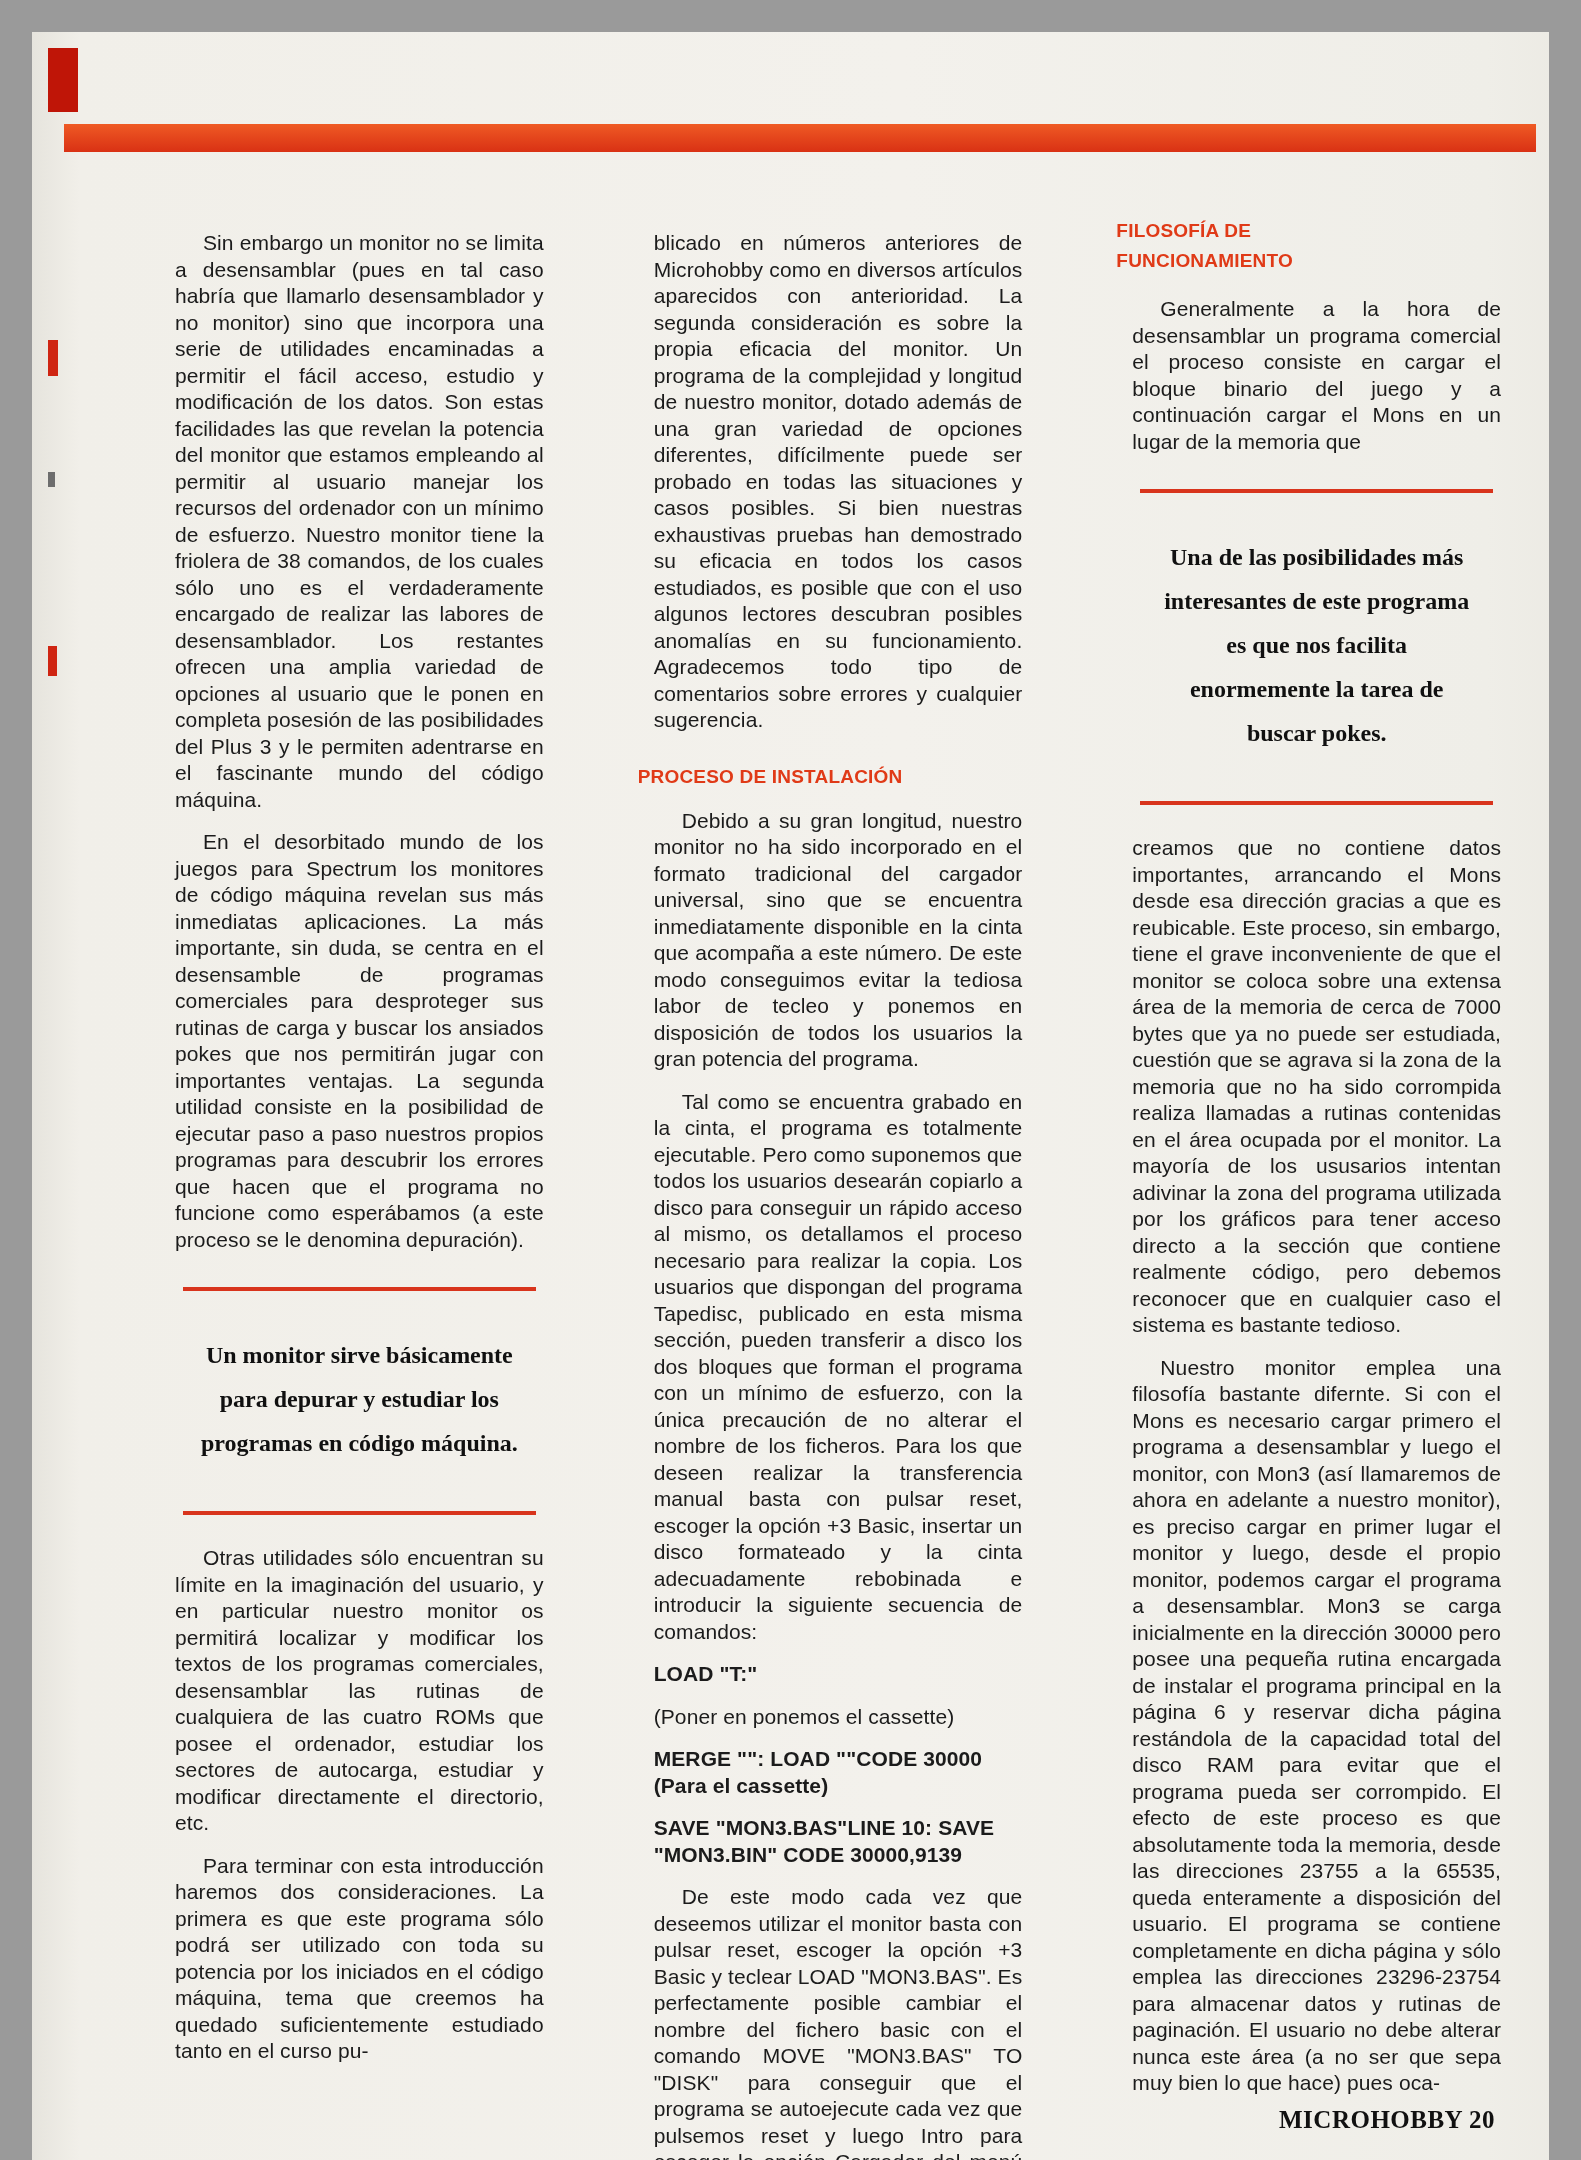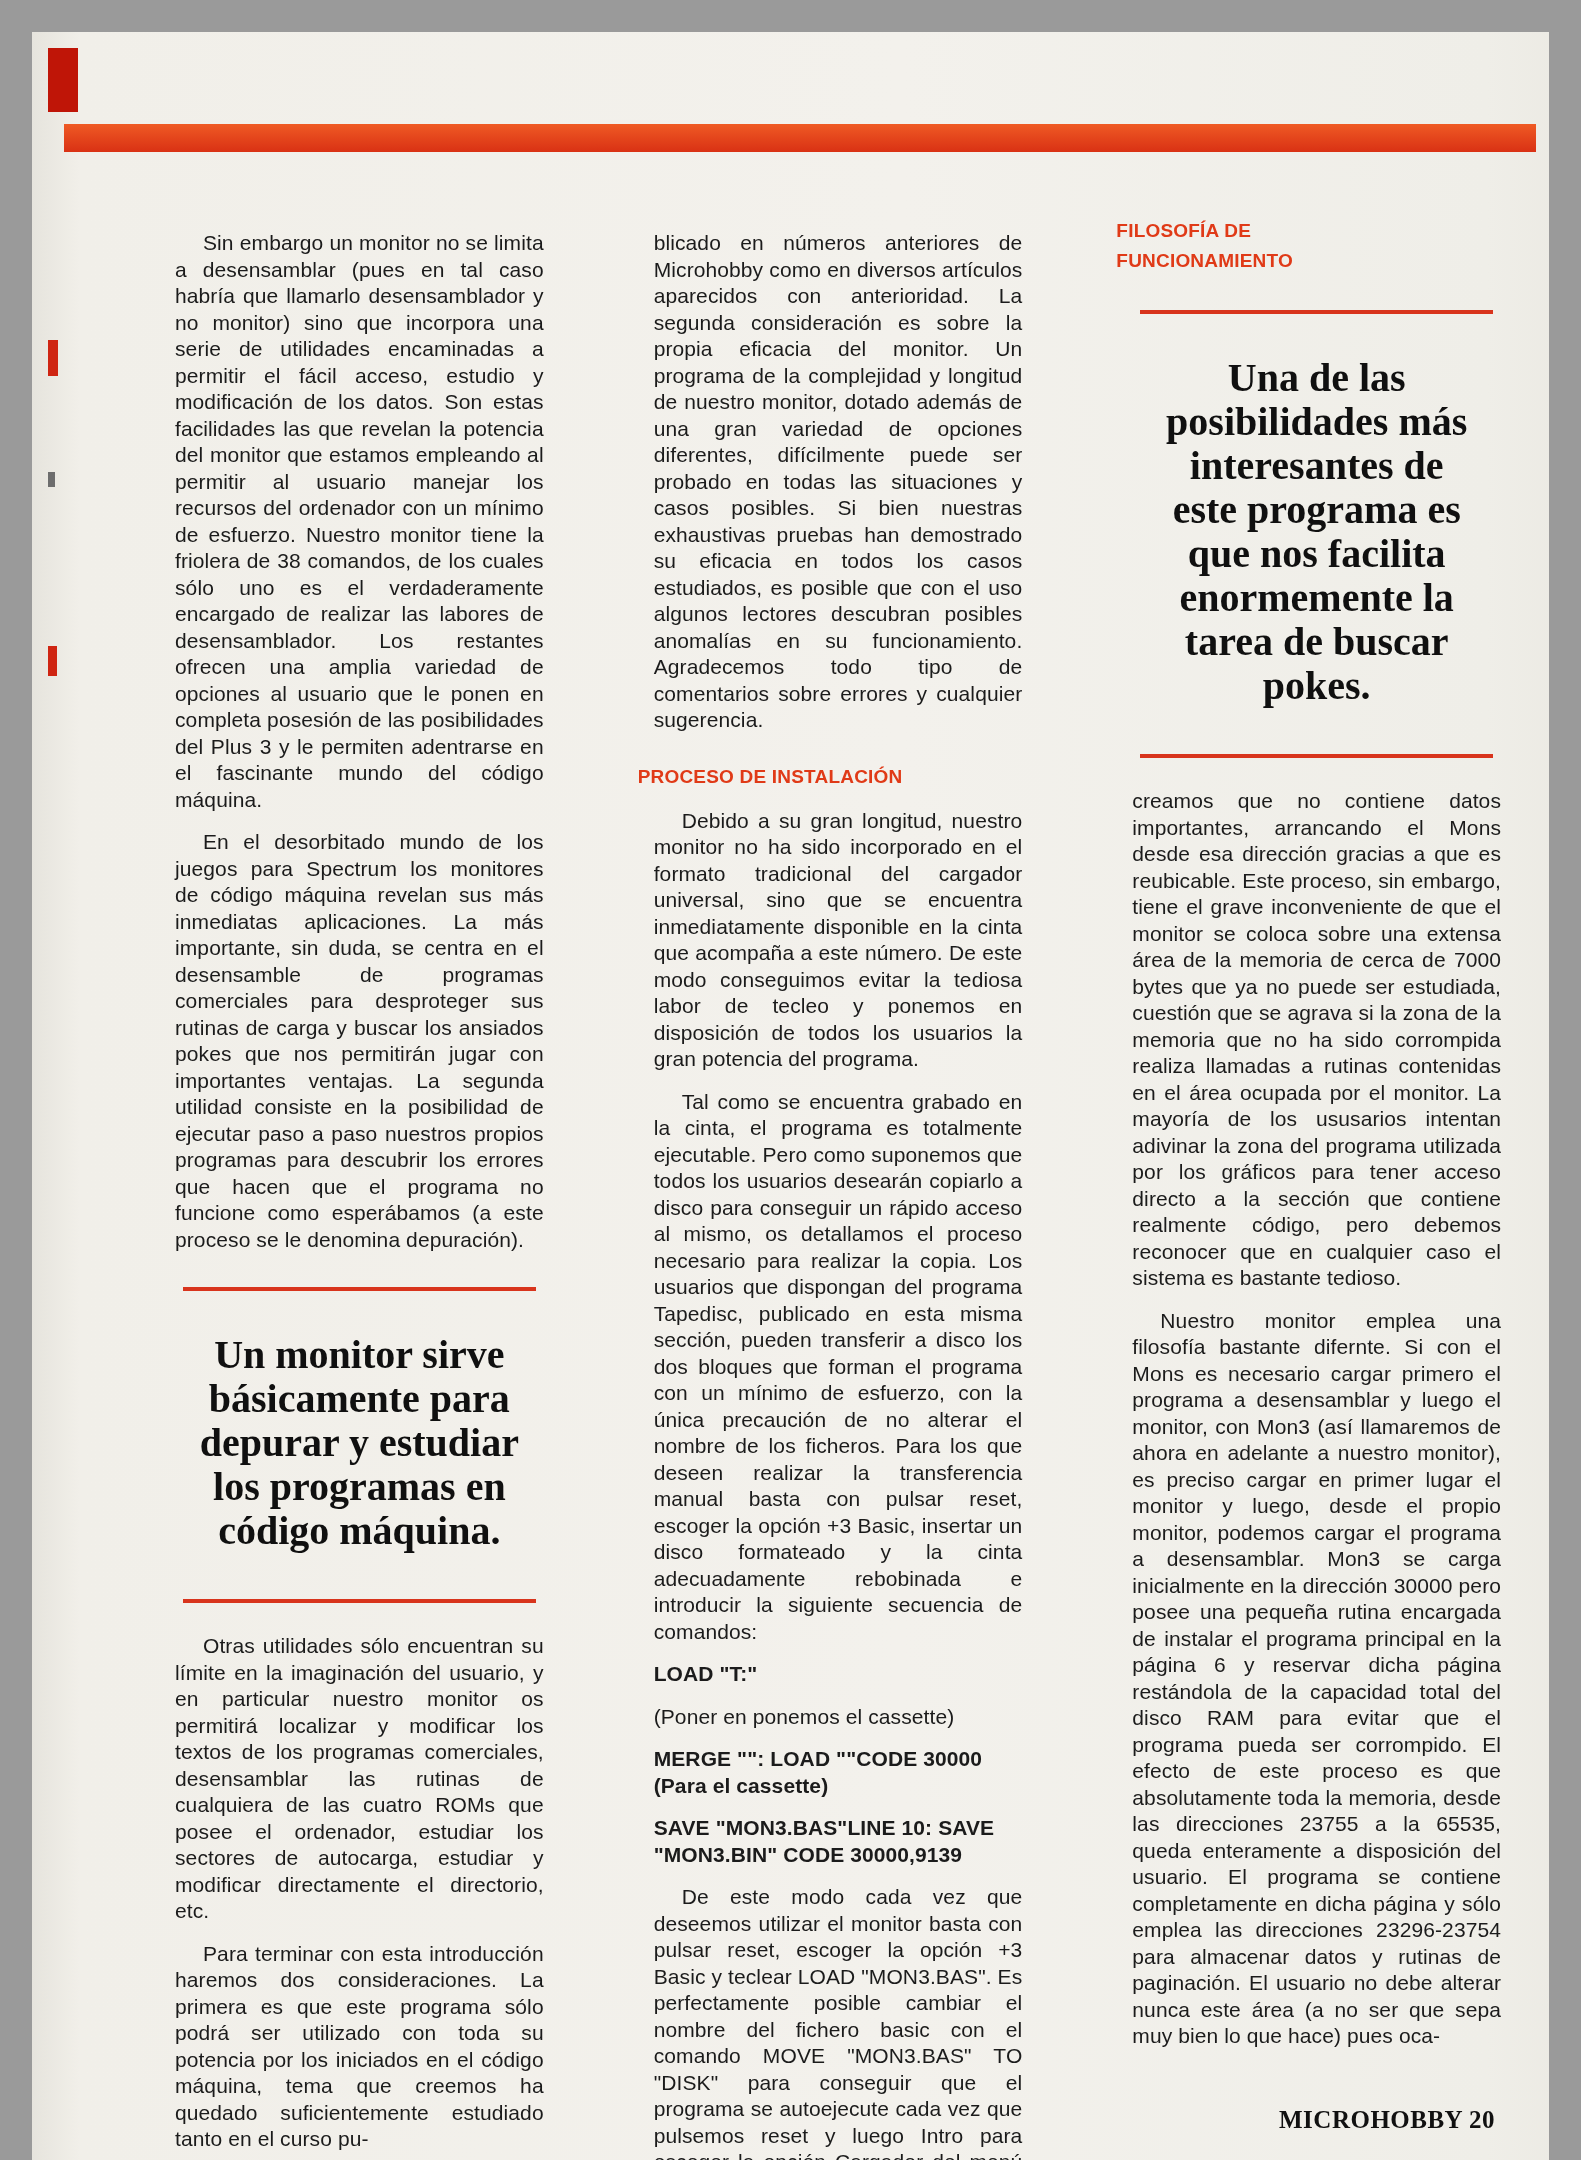--- a/index.html
+++ b/index.html
@@ -63,21 +63,21 @@
 
     .pullquote { margin: 34px 8px 30px; }
     .pullquote .rule {
       border: 0;
       border-top: 4px solid #d8341c;
       height: 0;
     }
     .pullquote .quote-text {
       font-family: "Liberation Serif", serif;
       font-weight: bold;
-      font-size: 40px;
+      font-size: 24px;
       line-height: 44px;
       text-align: center;
       text-indent: 0;
       color: #101010;
       padding: 26px 14px 30px;
     }
 
     p.cmd {
       font-size: 21px;
       line-height: 26.5px;
@@ -129,20 +129,21 @@
       <p class="body">Tal como se encuentra grabado en la cinta, el programa es totalmente ejecutable. Pero como suponemos que todos los usuarios desearán copiarlo a disco para conseguir un rápido acceso al mismo, os detallamos el proceso necesario para realizar la copia. Los usuarios que dispongan del programa Tapedisc, publicado en esta misma sección, pueden transferir a disco los dos bloques que forman el programa con un mínimo de esfuerzo, con la única precaución de no alterar el nombre de los ficheros. Para los que deseen realizar la transferencia manual basta con pulsar reset, escoger la opción +3 Basic, insertar un disco formateado y la cinta adecuadamente rebobinada e introducir la siguiente secuencia de comandos:</p>
       <p class="cmd bold">LOAD "T:"</p>
       <p class="cmd">(Poner en ponemos el cassette)</p>
       <p class="cmd bold">MERGE "": LOAD ""CODE 30000 (Para el cassette)</p>
       <p class="cmd bold">SAVE "MON3.BAS"LINE 10: SAVE "MON3.BIN" CODE 30000,9139</p>
       <p class="body">De este modo cada vez que deseemos utilizar el monitor basta con pulsar reset, escoger la opción +3 Basic y teclear LOAD "MON3.BAS". Es perfectamente posible cambiar el nombre del fichero basic con el comando MOVE "MON3.BAS" TO "DISK" para conseguir que el programa se autoejecute cada vez que pulsemos reset y luego Intro para escoger la opción Cargador del menú de presentación. El programa sólo funciona en los modelos +2A y +3 en modo 128, si bien en el primero no será posible emplear los comandos que acceden a la unidad de disco.</p>
     </section>
 
     <section class="col">
       <h2 class="red-heading top">FILOSOFÍA DE FUNCIONAMIENTO</h2>
+      <p class="body">Generalmente a la hora de desensamblar un programa comercial el proceso consiste en cargar el bloque binario del juego y a continuación cargar el Mons en un lugar de la memoria que</p>
       <div class="pullquote">
         <hr class="rule">
         <p class="quote-text">Una de las posibilidades más interesantes de este programa es que nos facilita enormemente la tarea de buscar pokes.</p>
         <hr class="rule">
       </div>
       <p class="body flush">creamos que no contiene datos importantes, arrancando el Mons desde esa dirección gracias a que es reubicable. Este proceso, sin embargo, tiene el grave inconveniente de que el monitor se coloca sobre una extensa área de la memoria de cerca de 7000 bytes que ya no puede ser estudiada, cuestión que se agrava si la zona de la memoria que no ha sido corrompida realiza llamadas a rutinas contenidas en el área ocupada por el monitor. La mayoría de los ususarios intentan adivinar la zona del programa utilizada por los gráficos para tener acceso directo a la sección que contiene realmente código, pero debemos reconocer que en cualquier caso el sistema es bastante tedioso.</p>
       <p class="body">Nuestro monitor emplea una filosofía bastante difernte. Si con el Mons es necesario cargar primero el programa a desensamblar y luego el monitor, con Mon3 (así llamaremos de ahora en adelante a nuestro monitor), es preciso cargar en primer lugar el monitor y luego, desde el propio monitor, podemos cargar el programa a desensamblar. Mon3 se carga inicialmente en la dirección 30000 pero posee una pequeña rutina encargada de instalar el programa principal en la página 6 y reservar dicha página restándola de la capacidad total del disco RAM para evitar que el programa pueda ser corrompido. El efecto de este proceso es que absolutamente toda la memoria, desde las direcciones 23755 a la 65535, queda enteramente a disposición del usuario. El programa se contiene completamente en dicha página y sólo emplea las direcciones 23296-23754 para almacenar datos y rutinas de paginación. El usuario no debe alterar nunca este área (a no ser que sepa muy bien lo que hace) pues oca-</p>
     </section>
 
   </main>

